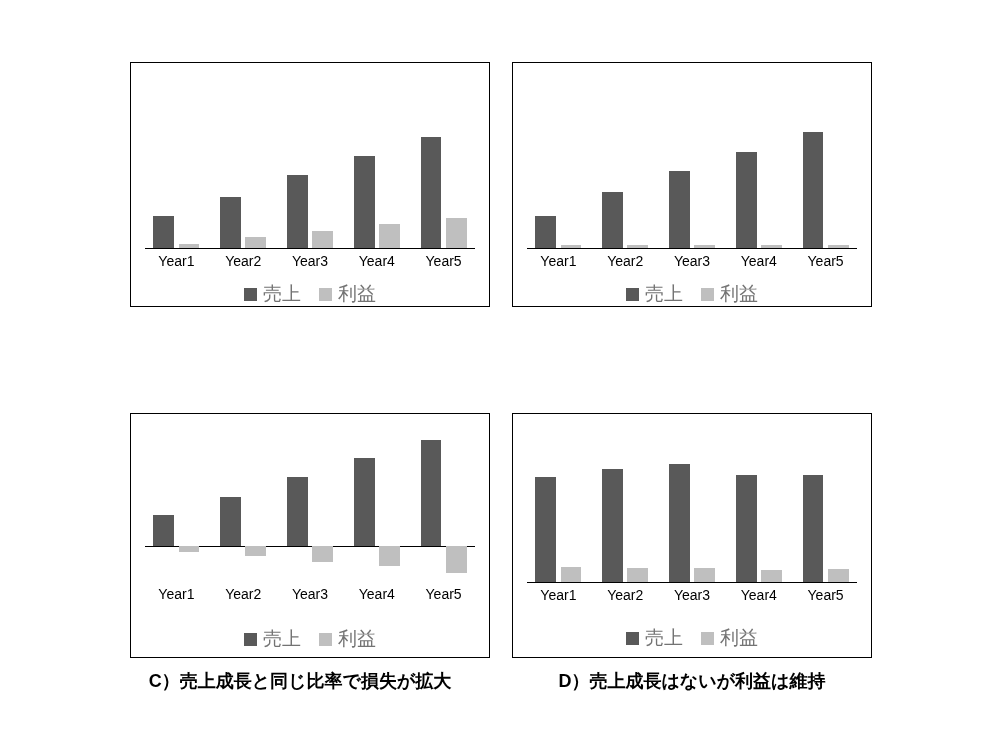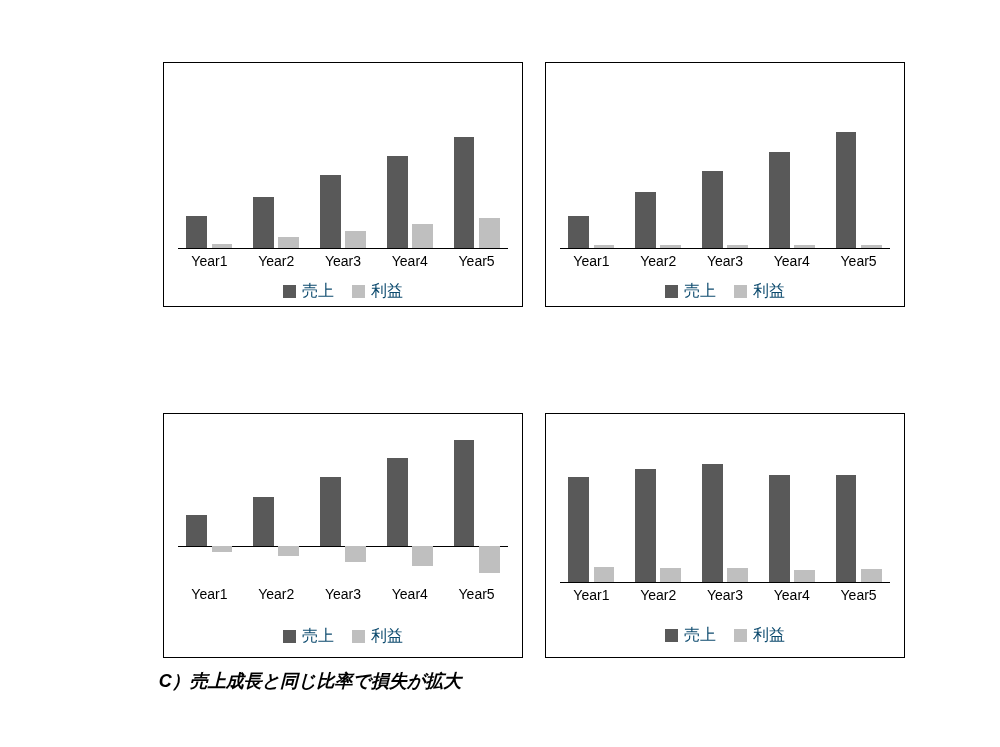--- a/index.html
+++ b/index.html
@@ -22,21 +22,20 @@
     position: absolute;
     box-sizing: border-box;
   }
   .chart-box {
     position: relative;
     box-sizing: border-box;
     border: 1px solid #000000;
     background: #ffffff;
     width: 100%;
     height: 100%;
-    margin-left: 33px;
   }
   .plot {
     position: absolute;
     left: 0;
     right: 0;
     top: 0;
     bottom: 0;
   }
   .baseline {
     position: absolute;
@@ -76,22 +75,22 @@
     gap: 6px;
   }
   .legend-swatch {
     width: 13px;
     height: 13px;
     display: inline-block;
   }
   .legend-swatch.sales { background: #595959; }
   .legend-swatch.profit { background: #bfbfbf; }
   .legend-label {
-    font-size: 16px;
-    color: #0c4a6e;
+    font-size: 19px;
+    color: #737373;
   }
   .caption {
     position: absolute;
     left: 0;
     right: 0;
     text-align: center;
     font-size: 18px;
     font-weight: bold;
     color: #000000;
     white-space: nowrap;
@@ -193,21 +192,21 @@
               <span class="legend-label">売上</span>
             </div>
             <div class="legend-item">
               <span class="legend-swatch profit"></span>
               <span class="legend-label">利益</span>
             </div>
           </div>
         </div>
     </div>
   </div>
-  <div class="caption" style="top:669px; left:130px; width:360px;font-style:italic;">C）売上成長と同じ比率で損失が拡大</div>
+  <div class="caption" style="top:669px; left:120px; width:360px;">C）売上成長と同じ比率で損失が拡大</div>
 
   <div class="panel" style="left:512px; top:413px; width:360px; height:245px;">
     <div class="chart-box">
       <div class="plot">
           <div class="baseline" style="left: 14px; width: 330px; top: 168px;"></div>
           <div class="bar sales" style="left: 22.3006px; width: 20.8149px; height: 105px; top: 63px;"></div>
           <div class="bar profit" style="left: 47.6846px; width: 20.8149px; height: 14.7px; top: 153.3px;"></div>
           <div class="tick-label" style="left: 12px; width: 66.8px; top: 173px;">Year1</div>
           <div class="bar sales" style="left: 89.1006px; width: 20.8149px; height: 113.4px; top: 54.6px;"></div>
           <div class="bar profit" style="left: 114.485px; width: 20.8149px; height: 13.65px; top: 154.35px;"></div>
@@ -227,14 +226,15 @@
               <span class="legend-label">売上</span>
             </div>
             <div class="legend-item">
               <span class="legend-swatch profit"></span>
               <span class="legend-label">利益</span>
             </div>
           </div>
         </div>
     </div>
   </div>
+  <div class="caption" style="top:669px; left:512px; width:360px;">D）売上成長はないが利益は維持</div>
 
 </div>
 
 </body></html>

